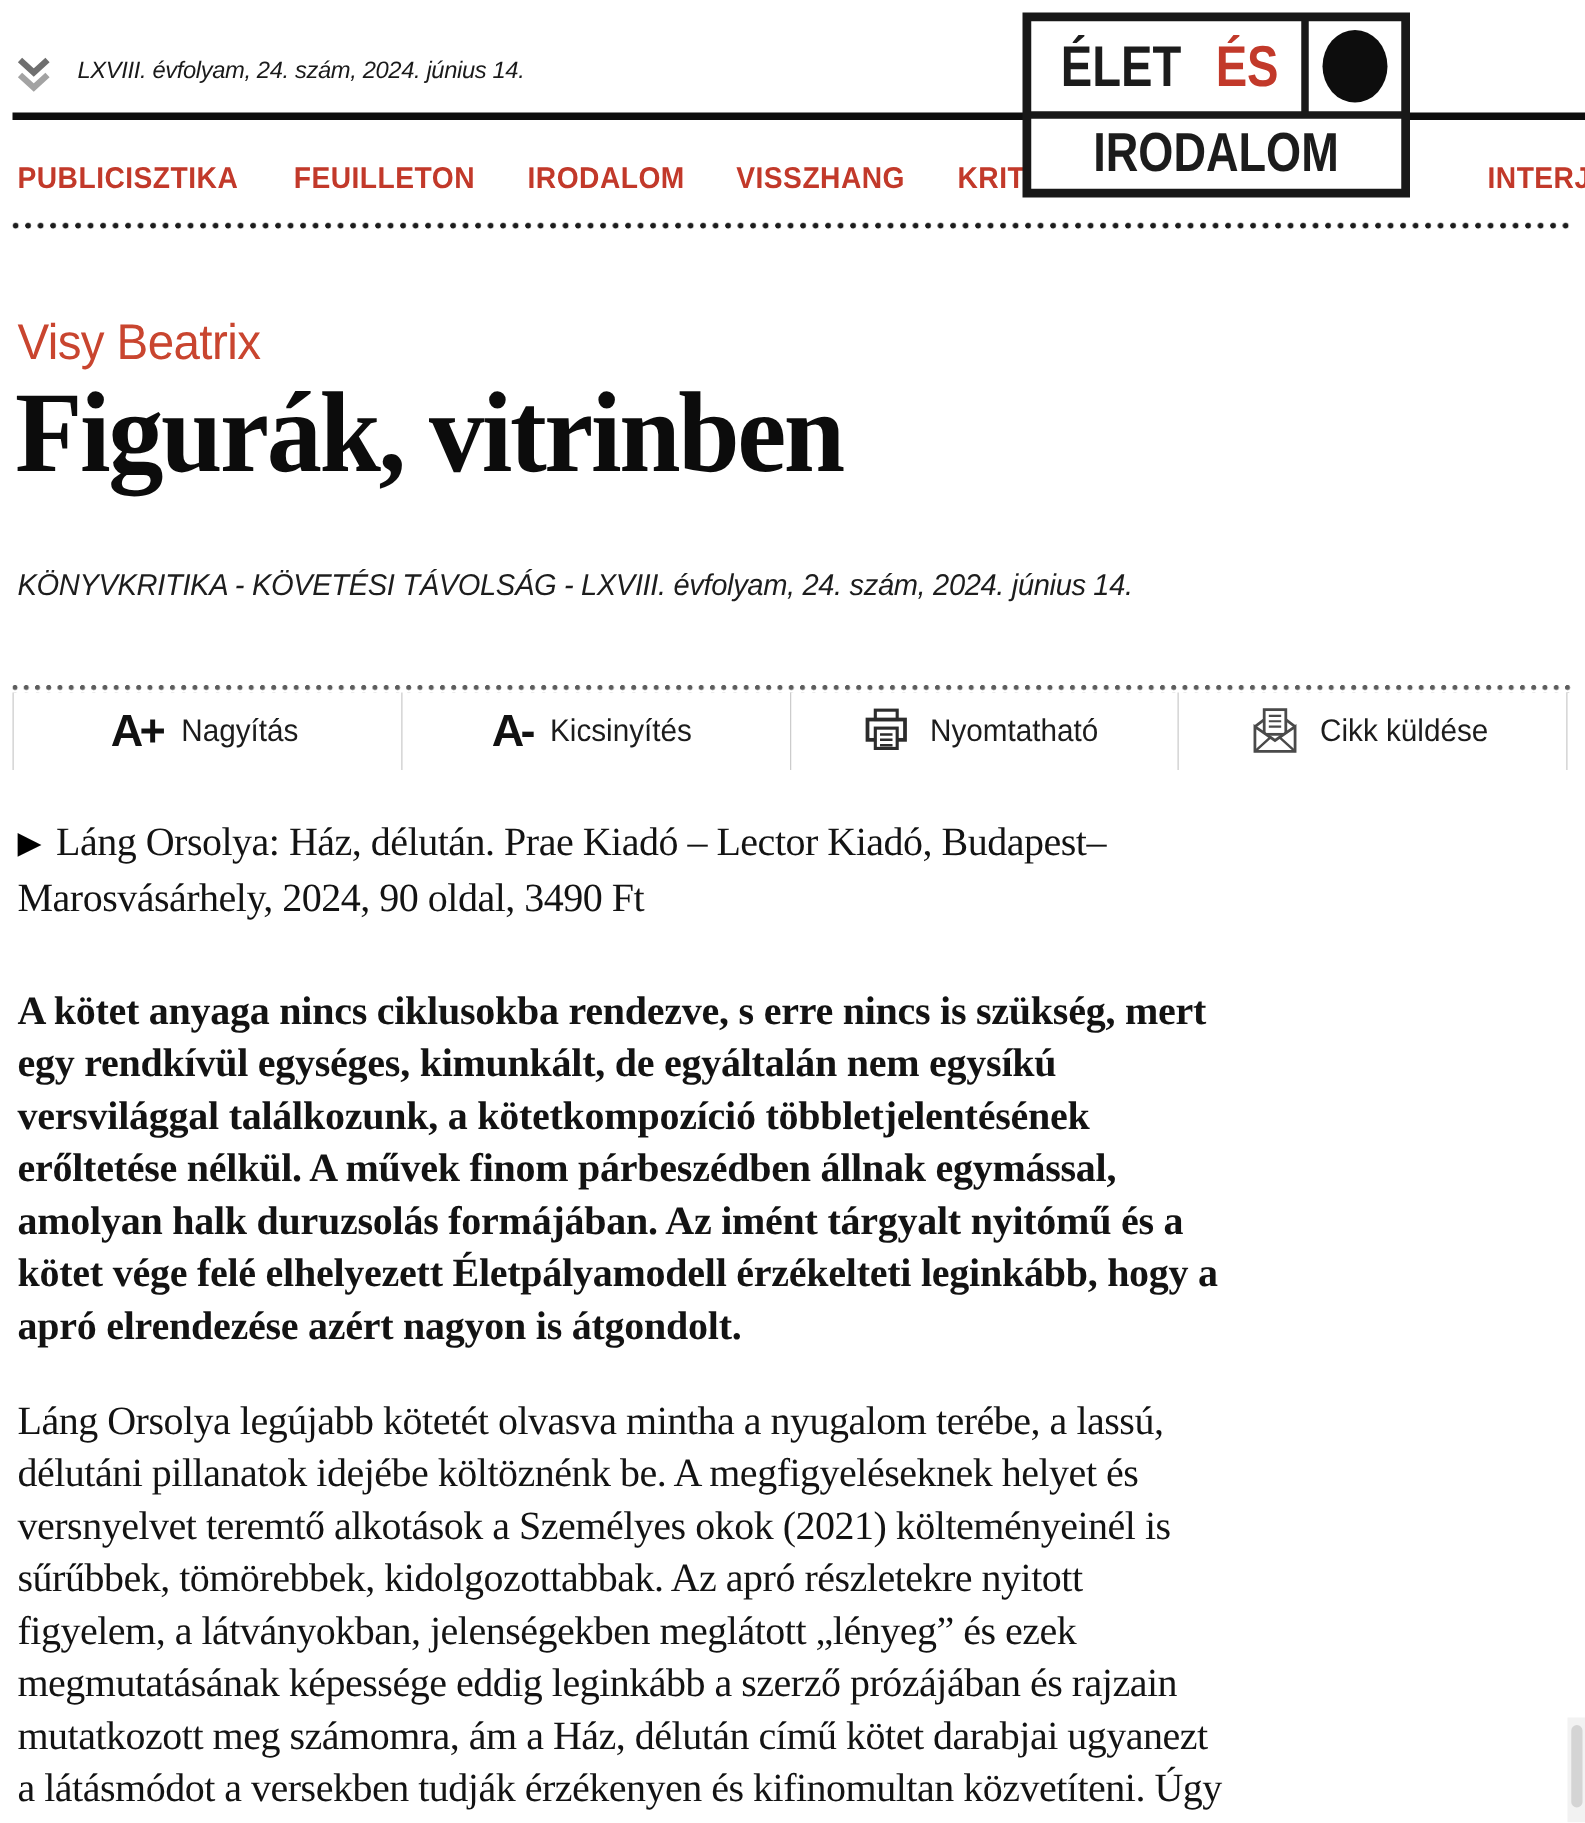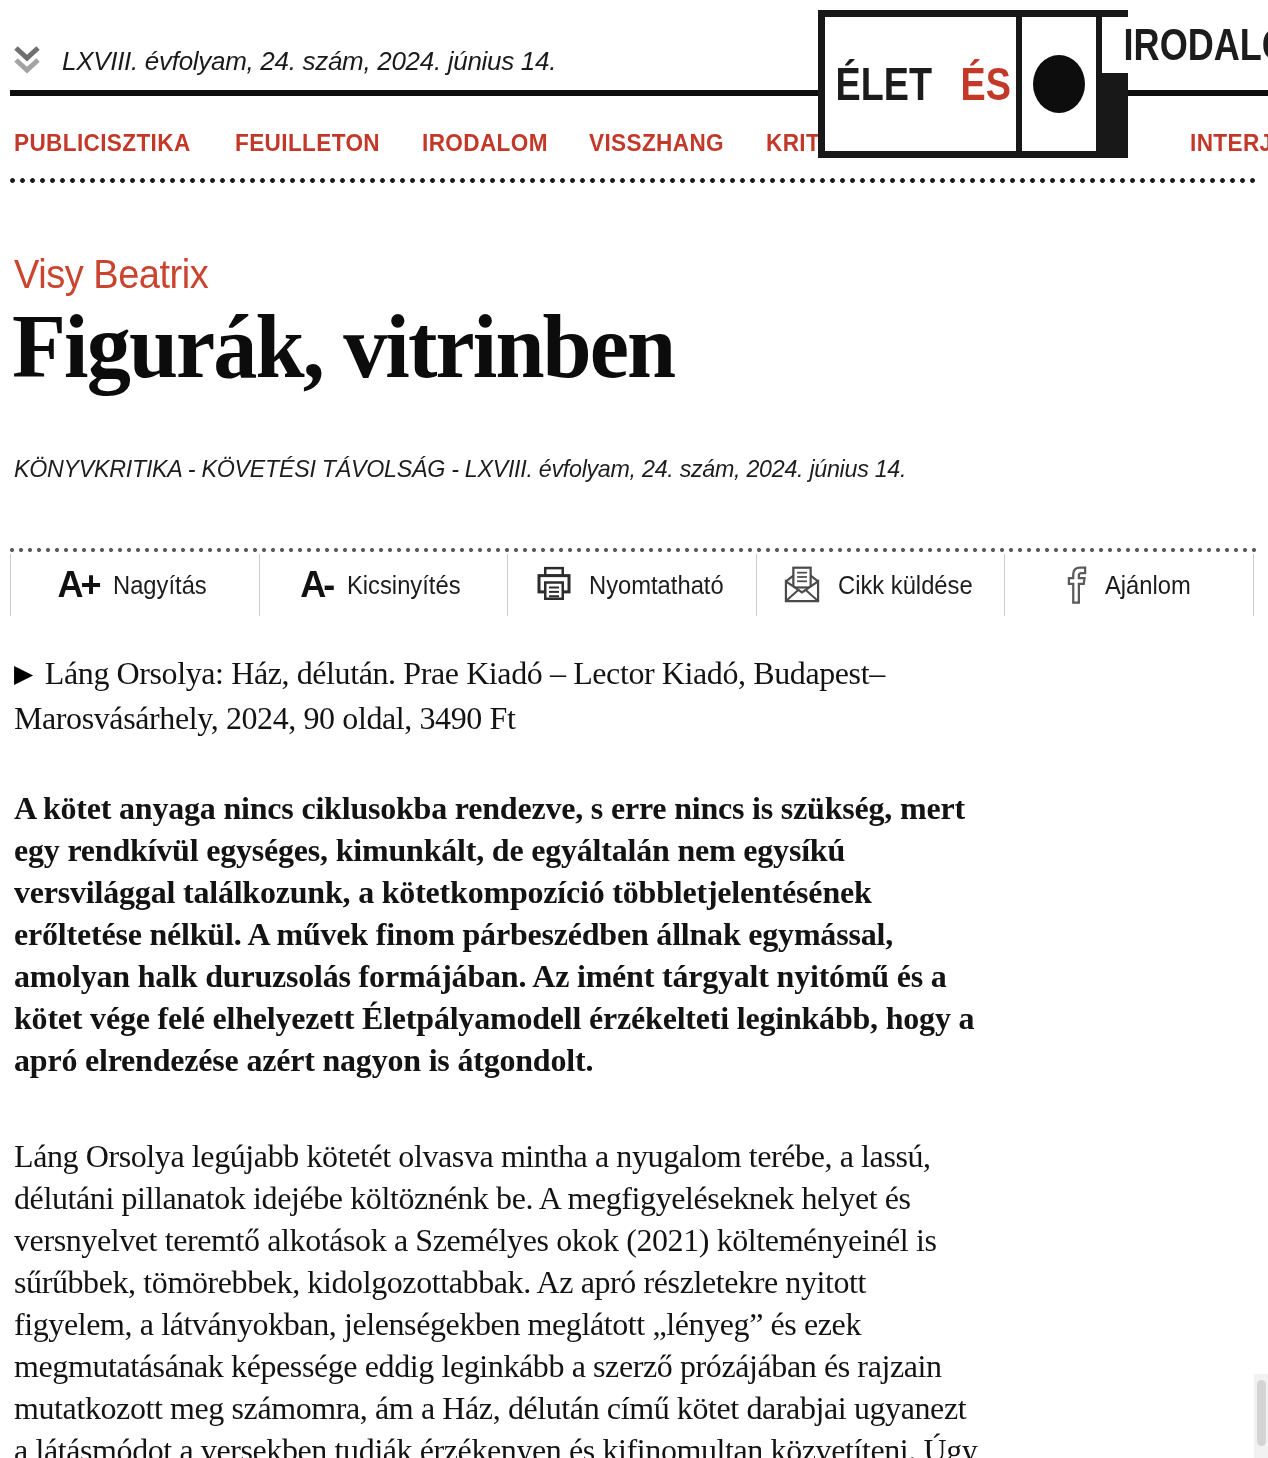--- a/index.html
+++ b/index.html
@@ -2,24 +2,24 @@
 <html><head>
 <meta charset="utf-8">
 <style>
   html,body{margin:0;padding:0;}
   body{
     width:1268px;height:1458px;position:relative;overflow:hidden;
     background:#ffffff;font-family:"Liberation Sans",sans-serif;color:#151515;
   }
   
   .chevron-double{position:absolute;left:13px;top:45px;width:28px;height:32px;cursor:pointer;}
-  .issue-date{position:absolute;left:62px;top:46px;font-style:italic;font-size:26px;color:#1a1a1a;letter-spacing:-0.3px;}
+  .issue-date{position:absolute;left:62px;top:46px;font-style:italic;font-size:19px;color:#1a1a1a;letter-spacing:-0.3px;}
   .top-rule{position:absolute;left:10px;top:90px;width:1258px;height:6px;background:#0e0e0e;}
   .logo{position:absolute;left:818px;top:10px;width:310px;height:148px;background:#181818;
-        box-sizing:border-box;padding:7px;display:flex;flex-direction:row;gap:6px;z-index:5;cursor:pointer;}
+        box-sizing:border-box;padding:7px;display:flex;flex-direction:column;gap:6px;z-index:5;cursor:pointer;}
   .logo-top{display:flex;gap:6px;flex:1;}
   .logo-cell{background:#ffffff;display:flex;align-items:center;justify-content:center;}
   .logo-title-cell{flex:1;gap:12px;}
   .logo-word{font-weight:700;font-size:46px;letter-spacing:0px;display:inline-block;transform:scaleX(0.82);color:#1c1c1c;white-space:nowrap;}
   .logo-word.red{color:#c2392a;}
   .logo-circle-cell{width:74px;}
   .logo-circle{width:52px;height:58px;background:#0d0d0d;border-radius:50%;}
   .logo-bottom{height:56px;}
   .logo-bottom .logo-word{font-size:44px;}
   .nav{position:absolute;left:14px;top:129px;width:1254px;height:30px;}
@@ -38,21 +38,21 @@
   .tool{flex:1;border-left:1px solid #cccccc;display:flex;align-items:center;justify-content:center;gap:15px;cursor:pointer;background:#fff;}
   .tool:last-child{border-right:1px solid #cccccc;}
   .tool-glyph{font-weight:700;font-size:36px;color:#111;letter-spacing:-3px;font-family:"Liberation Sans",sans-serif;}
   .tool-label{font-size:25px;color:#1c1c1c;transform:scaleX(0.95);transform-origin:left;white-space:nowrap;}
   .tool svg{display:block;}
   
   .article{position:absolute;left:14px;top:652px;width:1244px;font-family:"Liberation Serif",serif;
            font-size:32px;line-height:42px;color:#131313;letter-spacing:-0.4px;}
   .article .block{margin:0;}
   .article .block.lede{margin-bottom:48px;}
-  .article .block.boldp{font-weight:700;margin-bottom:54px;letter-spacing:-0.2px;}
+  .article .block.boldp{font-weight:700;margin-bottom:34px;letter-spacing:-0.2px;}
   .line{white-space:nowrap;}
   .marker{display:inline-block;font-family:"DejaVu Sans",sans-serif;font-size:25px;margin-right:12px;color:#000;transform:translateY(-2px);}
   .it{}
   
   .scrollbar-track{position:absolute;right:0;top:1374px;width:14px;height:84px;background:#f2f2f2;}
   .scrollbar-thumb{position:absolute;right:2px;top:6px;width:9px;height:66px;background:#d4d4d4;border-radius:5px;}
 </style>
 </head>
 <body>
 
@@ -117,26 +117,20 @@
       <rect x="10" y="2" width="14" height="16" fill="#ffffff" stroke="#4a4a4a" stroke-width="1.8"></rect>
       <line x1="13" y1="6" x2="21" y2="6" stroke="#4a4a4a" stroke-width="1.4"></line>
       <line x1="13" y1="9.5" x2="21" y2="9.5" stroke="#4a4a4a" stroke-width="1.4"></line>
       <line x1="13" y1="13" x2="21" y2="13" stroke="#4a4a4a" stroke-width="1.4"></line>
       <path d="M4 13 L10 8.5 M30 13 L24 8.5" fill="none" stroke="#4a4a4a" stroke-width="1.8"></path>
       <path d="M4 13 L4 29 L30 29 L30 13 L17 22 Z" fill="#ffffff" stroke="#4a4a4a" stroke-width="1.8"></path>
       <path d="M4 29 L14 20 M30 29 L20 20" fill="none" stroke="#4a4a4a" stroke-width="1.6"></path>
     </svg>
     <span class="tool-label">Cikk küldése</span>
   </div>
-  <div class="tool">
-    <svg width="26" height="40" viewBox="0 0 20 32">
-      <path d="M7 30 L7 15 L3.5 15 L3.5 10.5 L7 10.5 L7 7.5 Q7 2 12.5 2 L16.5 2 L16.5 6.5 L13.5 6.5 Q11.5 6.5 11.5 8.5 L11.5 10.5 L16 10.5 L15.4 15 L11.5 15 L11.5 30 Z" fill="none" stroke="#5a5a5a" stroke-width="1.8"></path>
-    </svg>
-    <span class="tool-label">Ajánlom</span>
-  </div>
 </div>
 
 <div class="article">
   <div class="block lede">
     <div class="line">
       <span class="marker">▶</span><span>Láng Orsolya: Ház, délután. Prae Kiadó – Lector Kiadó, Budapest–</span>
     </div>
     <div class="line">Marosvásárhely, 2024, 90 oldal, 3490 Ft</div>
   </div>
 

